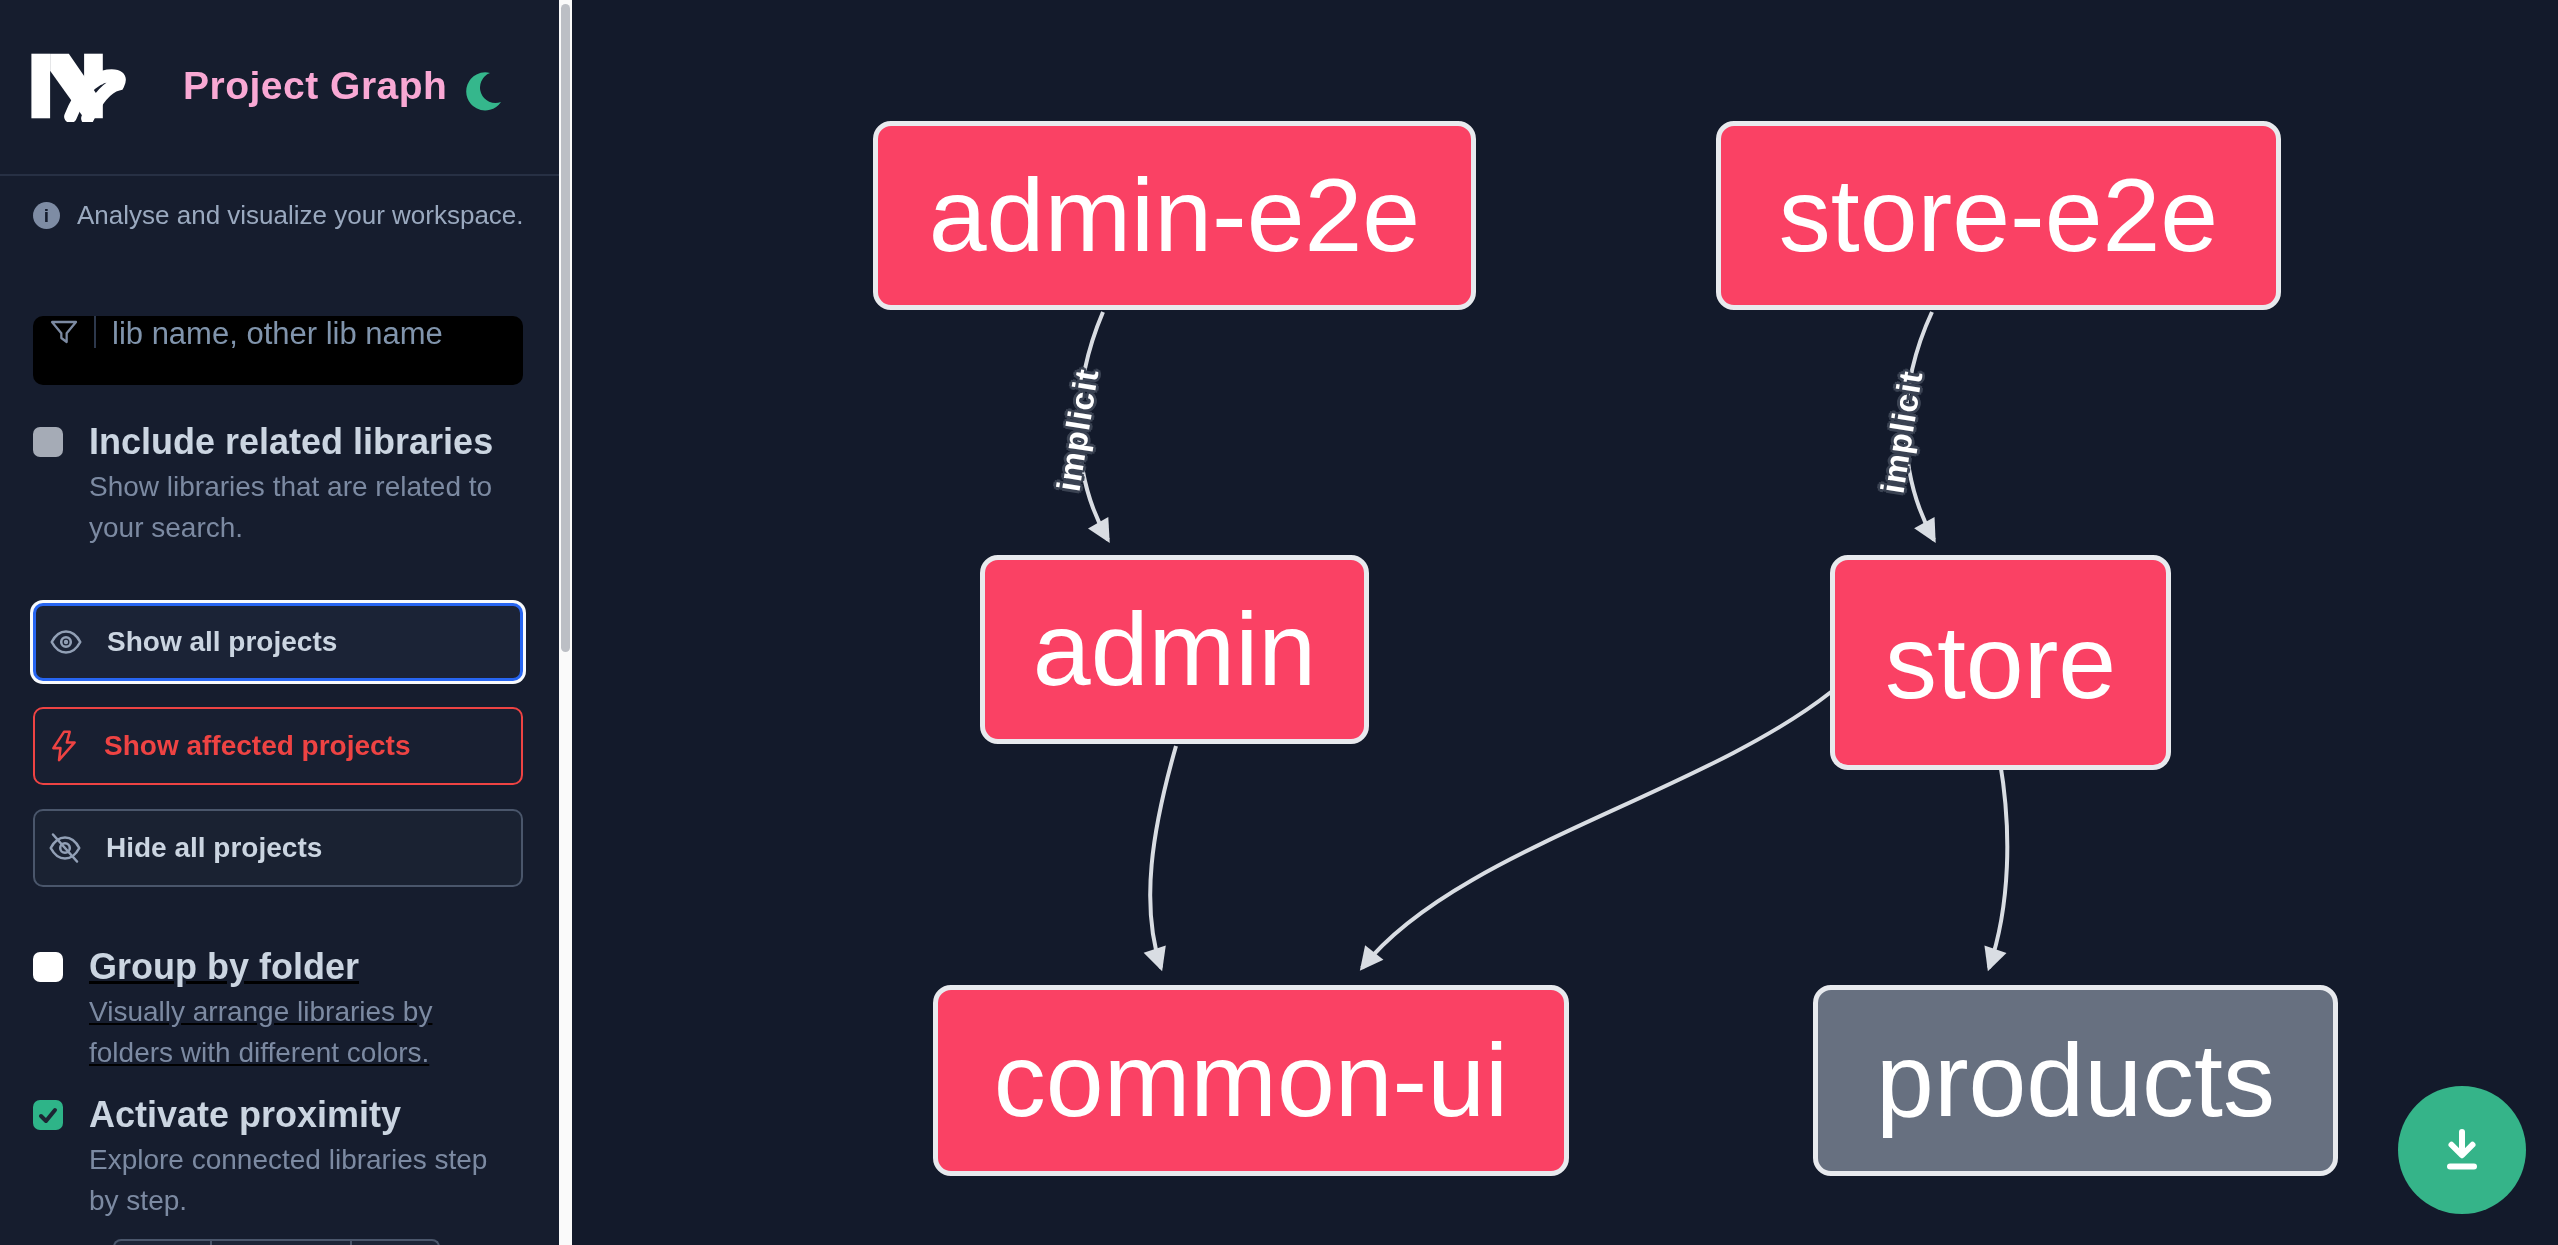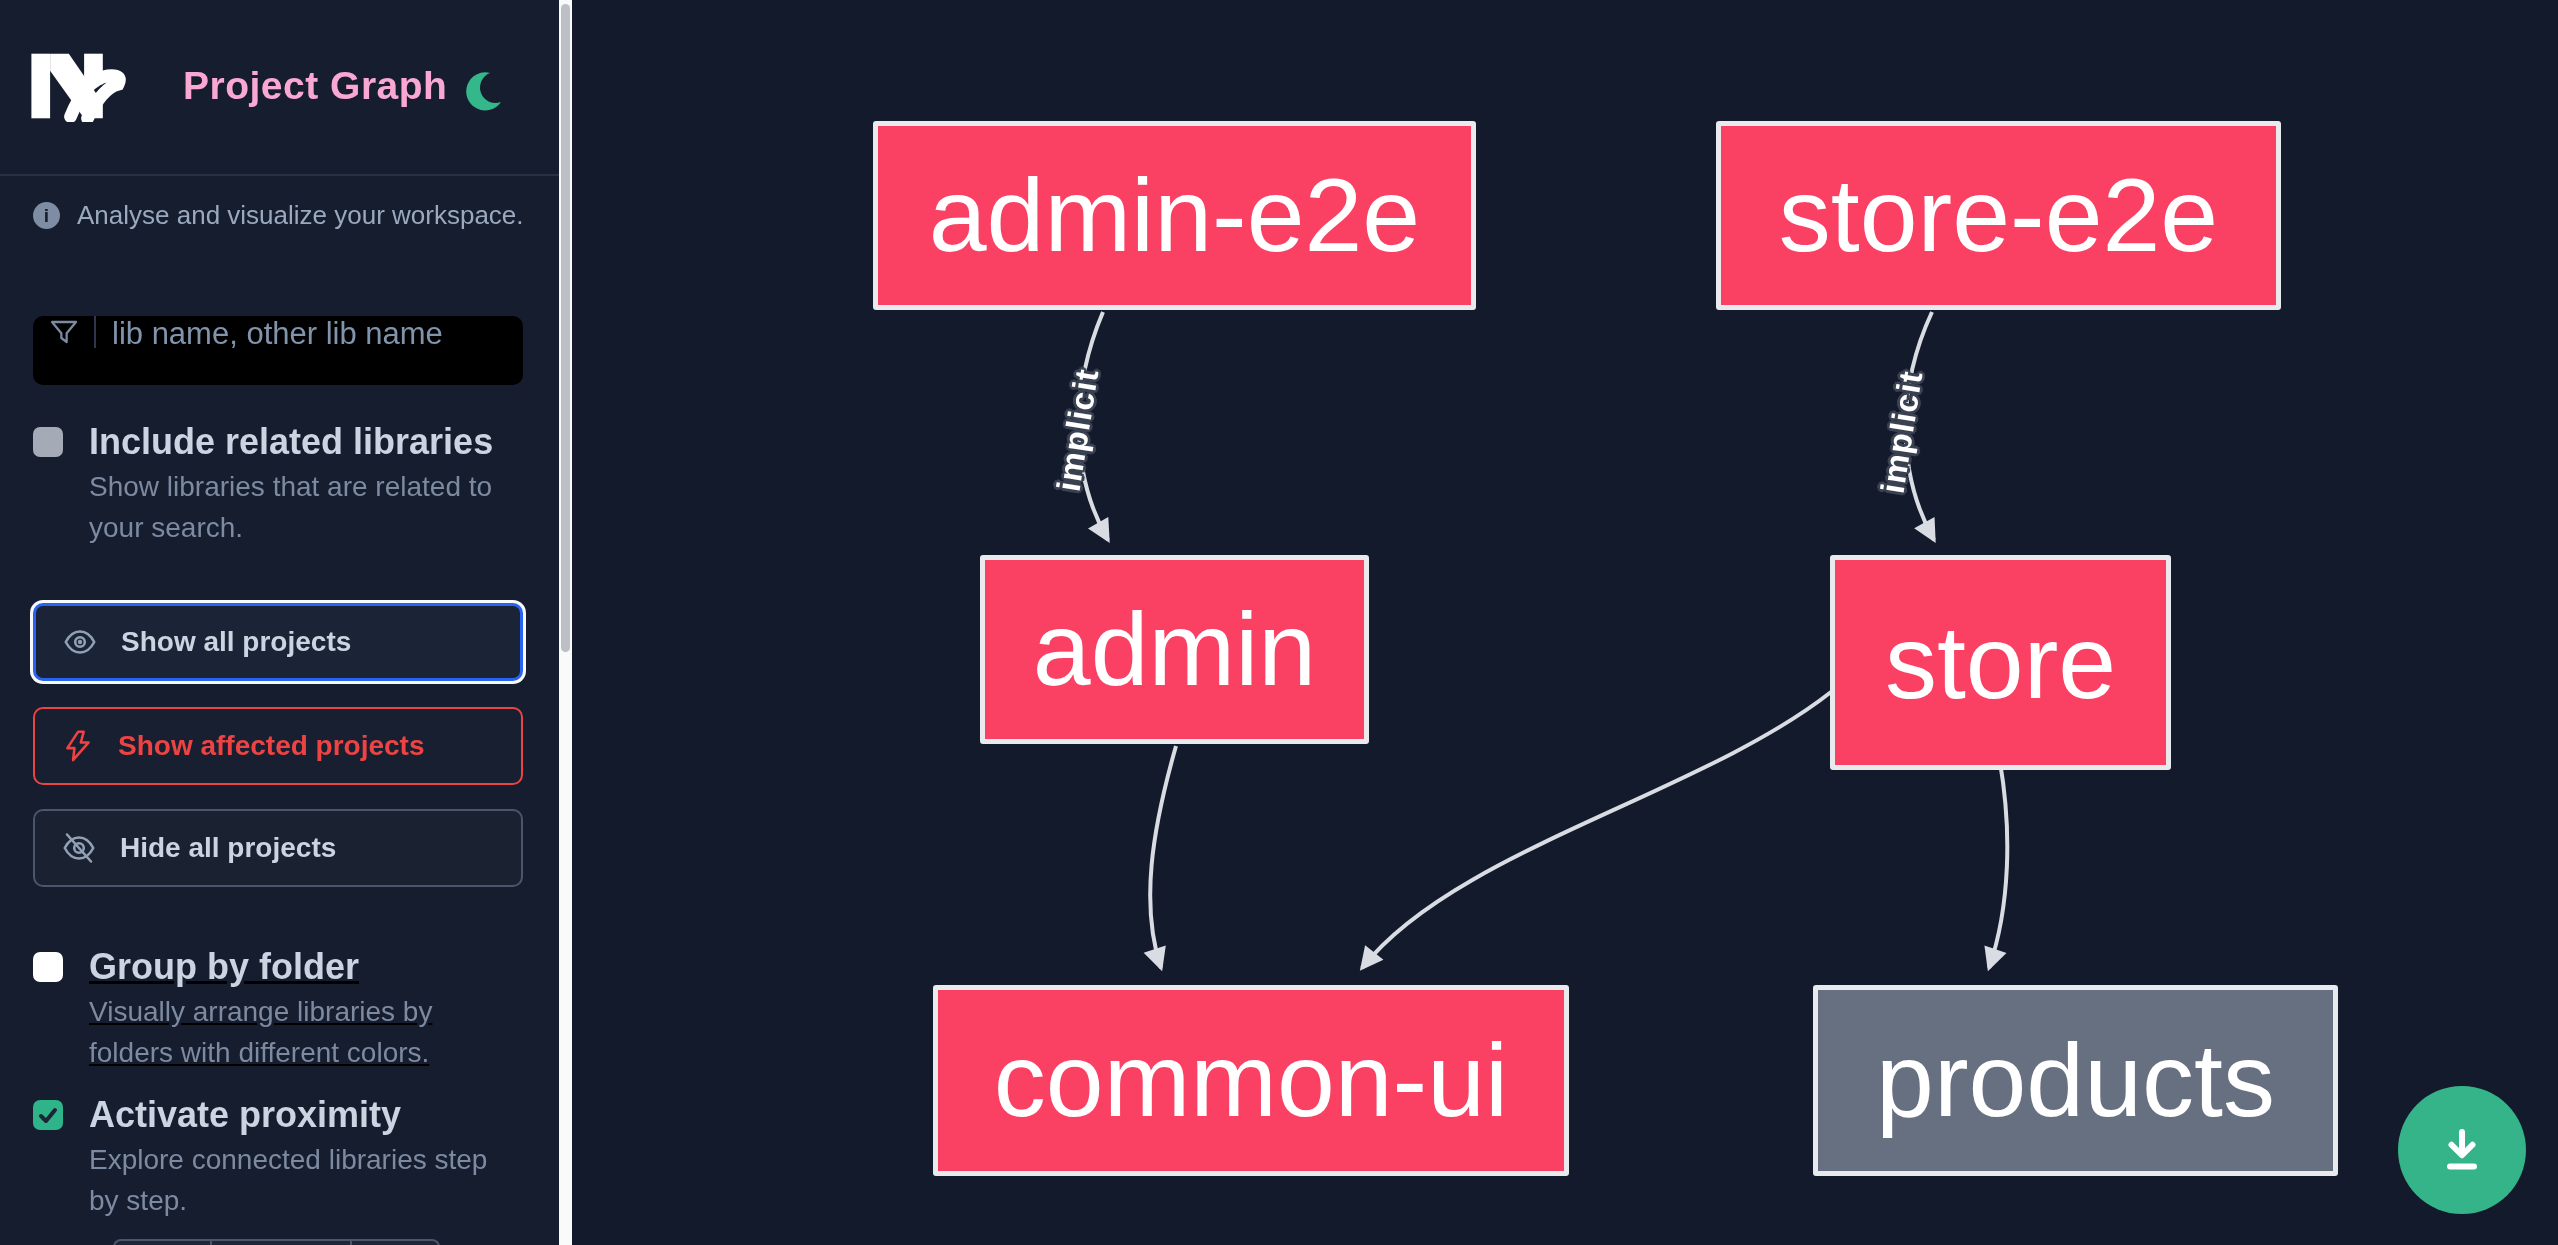--- a/index.html
+++ b/index.html
@@ -70,21 +70,21 @@
     font-size: 28px; color: #7c8aa2; line-height: 41px; margin-top: 7px;
     white-space: pre-line;
   }
   .row-related   { top: 425px; }
   .row-group     { top: 950px; text-decoration: underline; }
   .row-proximity { top: 1098px; }
 
   .side-btn {
     position: absolute; left: 33px; width: 490px; height: 78px;
     border-radius: 10px; display: flex; align-items: center; gap: 23px;
-    padding-left: 26px; font-size: 28px; font-weight: 700; cursor: pointer;
+    padding-left: 12px; font-size: 28px; font-weight: 700; cursor: pointer;
     color: #cbd5e1; background: #1b2336;
   }
   .btn-show-all {
     top: 603px; border: 3px solid #2765f1; box-shadow: 0 0 0 3px #f8fafc;
   }
   .btn-show-affected {
     top: 707px; border: 2px solid #ee4343; color: #ee4343; background: #181f31;
   }
   .btn-hide-all {
     top: 809px; border: 2px solid #4a566b; background: #1a2232;
@@ -113,21 +113,21 @@
   }
 
   
   .canvas {
     position: absolute; left: 572px; top: 0; width: 1986px; height: 1245px;
     background: #131a2b;
   }
   .edges-svg { position: absolute; left: 0; top: 0; pointer-events: none; }
 
   .node {
-    position: absolute; border: 5px solid #e8eaee; border-radius: 3px;
+    position: absolute; border: 5px solid #e8eaee; border-radius: 18px;
     color: #ffffff; font-size: 104px; font-weight: 400;
     display: flex; align-items: center; justify-content: center;
     cursor: pointer; letter-spacing: 0px;
   }
   .node.pink { background: #fa4164; }
   .node.gray { background: #677080; }
 
   .n-admin-e2e { left: 873px;  top: 121px; width: 603px; height: 189px; }
   .n-store-e2e { left: 1716px; top: 121px; width: 565px; height: 189px; }
   .n-admin     { left: 980px;  top: 555px; width: 389px; height: 189px; }

